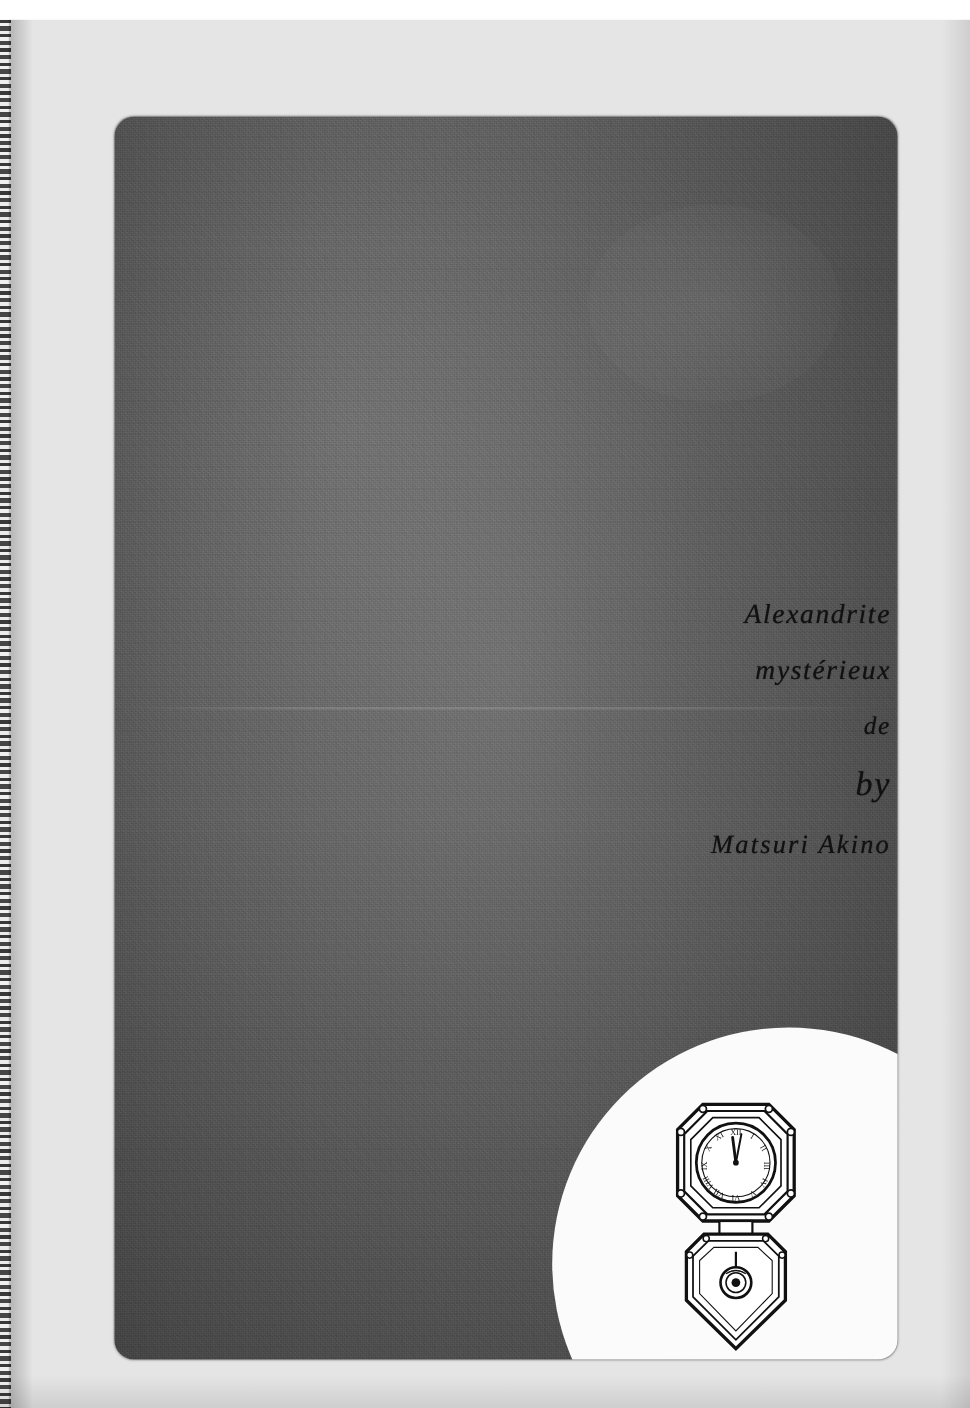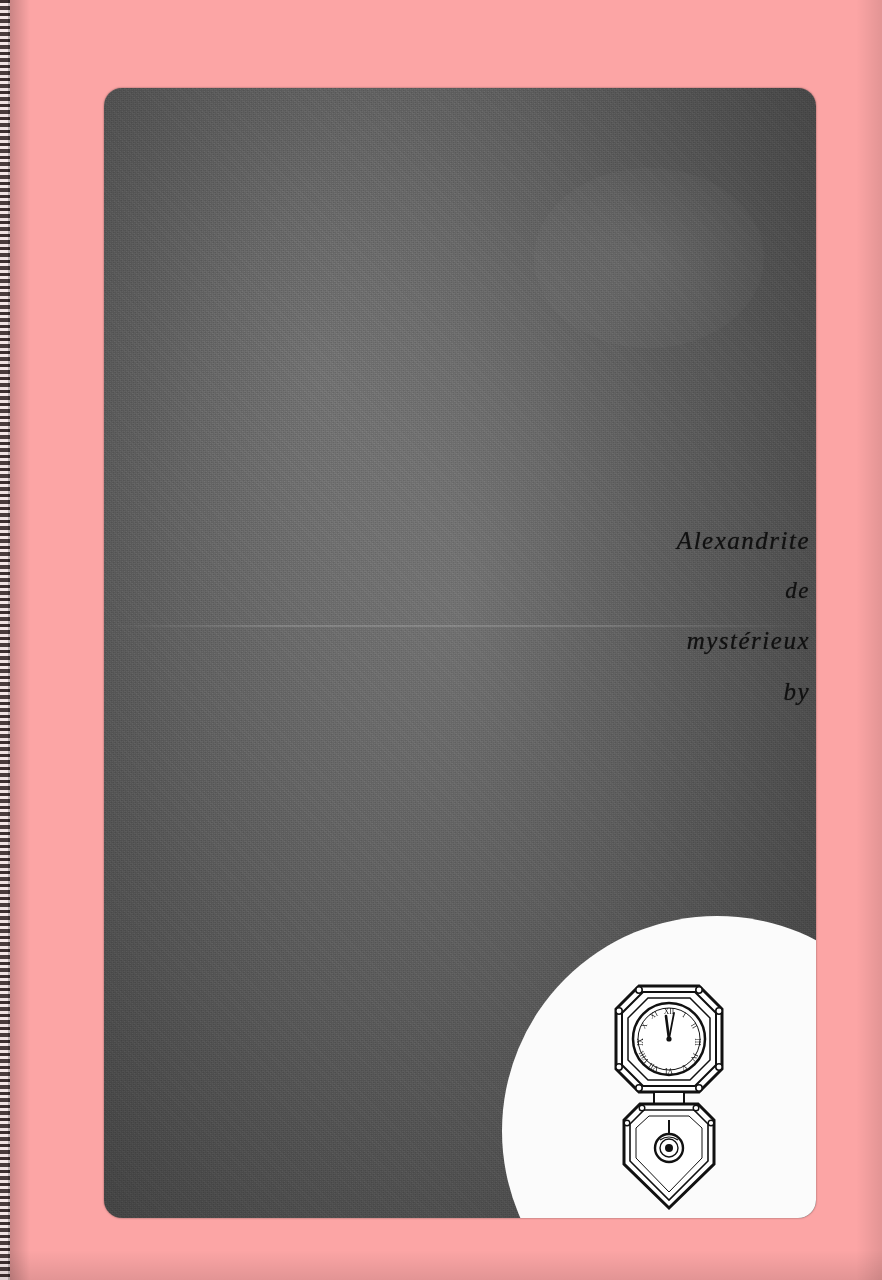--- a/index.html
+++ b/index.html
@@ -12,21 +12,22 @@
     height: 1280px;
     position: relative;
     overflow: hidden;
     font-family: "Liberation Serif", serif;
   }
 
   
   .page {
     position: absolute;
     inset: 0;
-    background: #fca5a5;
+    background: #e5e5e5;
+    margin-top: 18px;
   }
 
   
   .gutter-edge {
     position: absolute;
     left: 0;
     top: 0;
     width: 10px;
     height: 1280px;
     background:
@@ -138,21 +139,21 @@
   }
   .title-block .line {
     display: block;
     line-height: 1.0;
     white-space: nowrap;
   }
   .l1 { font-size: 25px; margin-bottom: 26px; }
   .l2 { font-size: 25px; margin-bottom: 26px; }
   .l3 { font-size: 23px; margin-bottom: 26px; }
   .l4 { font-size: 25px; margin-bottom: 28px; }
-  .l5 { font-size: 25px; margin-bottom: 28px; }
+  .l5 { font-size: 31px; margin-bottom: 28px; }
   .l6 { font-size: 24px; letter-spacing: 2px; }
 
   
   .clock {
     position: absolute;
     left: 598px;
     top: 968px;
     width: 142px;
     height: 250px;
   }
@@ -170,23 +171,24 @@
   <div class="panel">
     <div class="grain"></div>
     <div class="blotch"></div>
     <div class="vignette"></div>
     <div class="crease"></div>
     <div class="cutout"></div>
   </div>
 
   <div class="title-block">
     <span class="line l1">Alexandrite</span>
+    <span class="line l2">mystérieux</span>
     <span class="line l3">de</span>
-    <span class="line l2">mystérieux</span>
     <span class="line l5">by</span>
+    <span class="line l6">Matsuri Akino</span>
   </div>
 
   <div class="clock">
     <svg viewBox="0 0 142 250" width="142" height="250" xmlns="http://www.w3.org/2000/svg">
 
       <polygon points="41,18 101,18 124,41 124,101 101,124 41,124 18,101 18,41" fill="#ffffff" stroke="#111111" stroke-width="3"></polygon>
       <polygon points="45,24 97,24 118,45 118,97 97,118 45,118 24,97 24,45" fill="#ffffff" stroke="#111111" stroke-width="2"></polygon>
       <polygon points="50,30 92,30 112,50 112,92 92,112 50,112 30,92 30,50" fill="#ffffff" stroke="#111111" stroke-width="1.5"></polygon>
 
       <circle cx="41" cy="22" r="3.2" fill="#ffffff" stroke="#111111" stroke-width="1.6"></circle>

